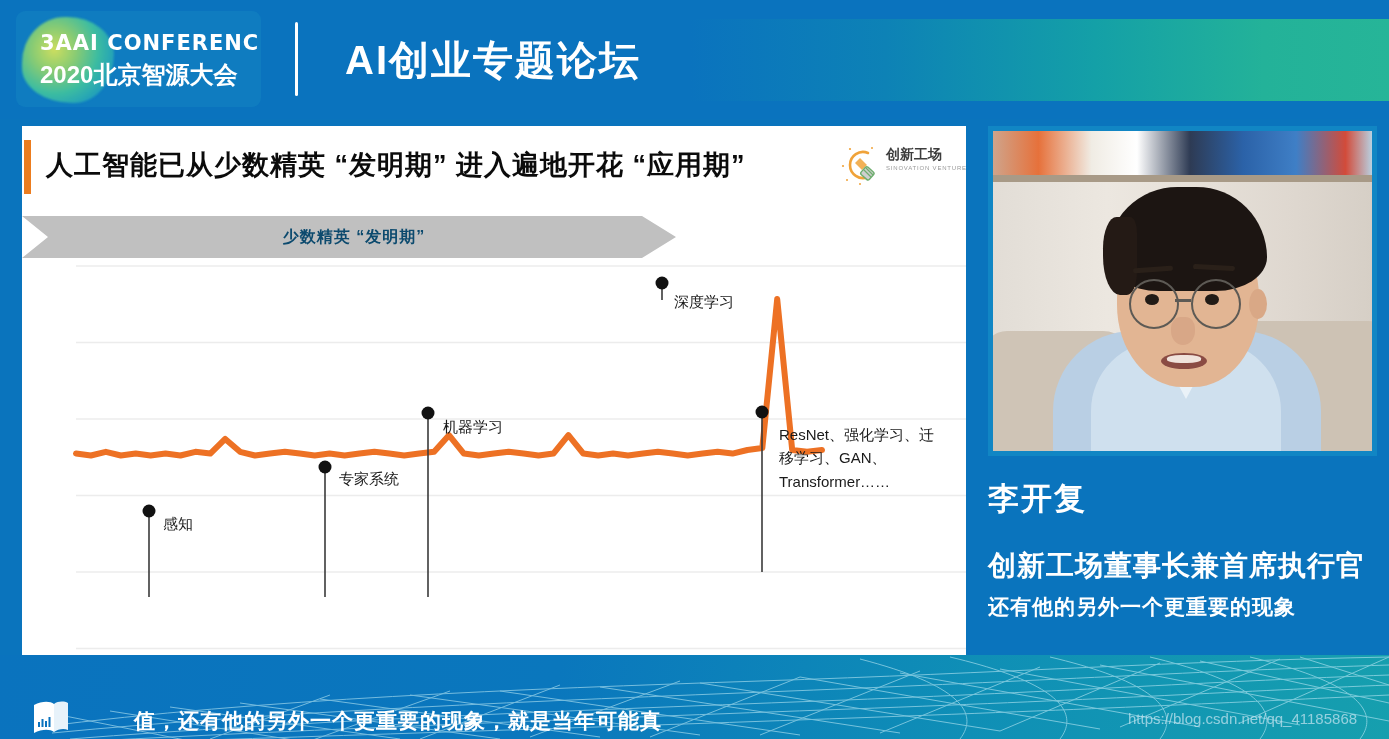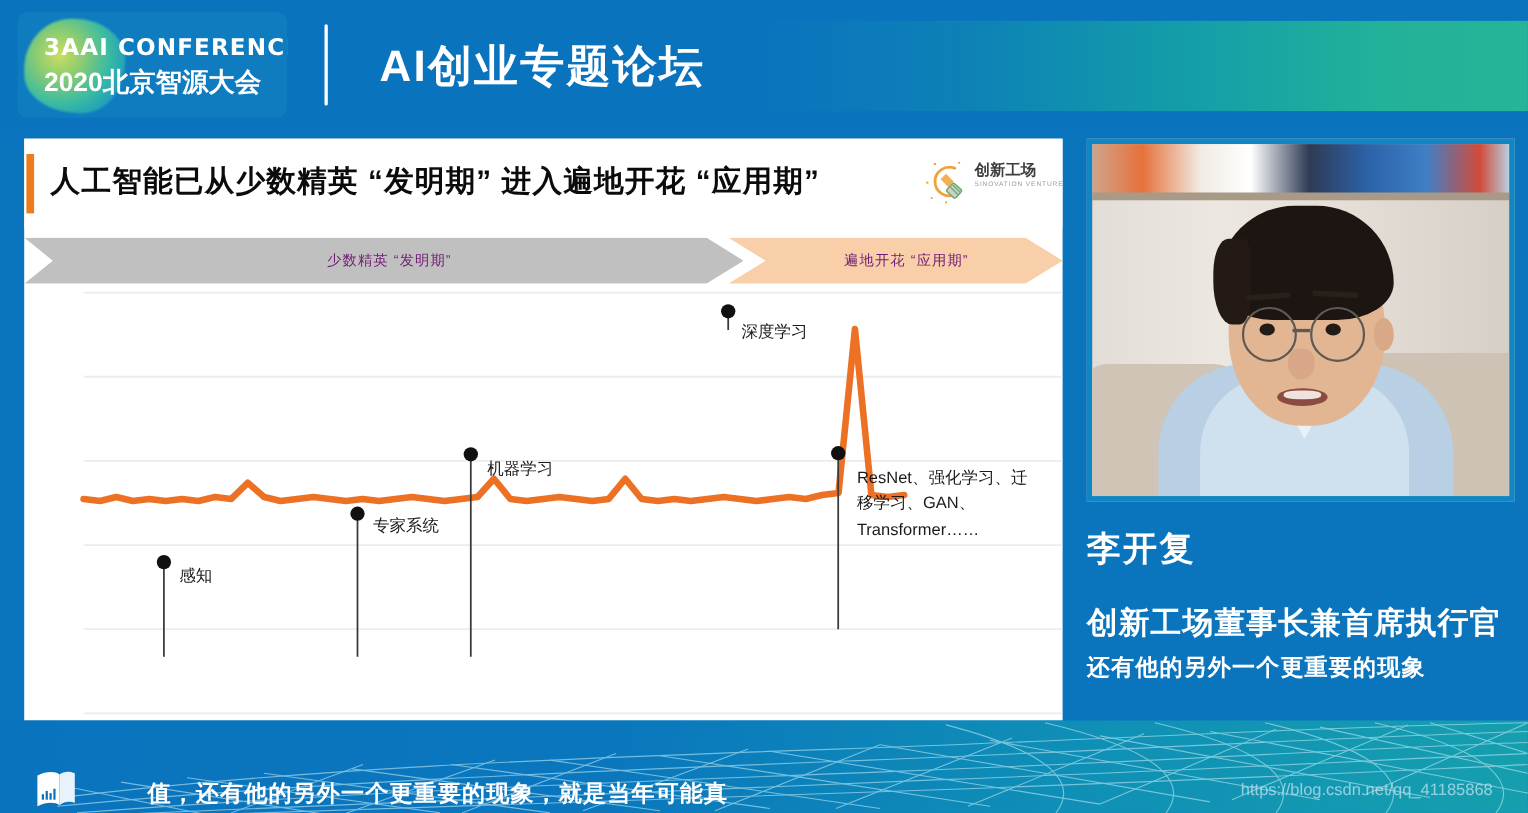--- a/index.html
+++ b/index.html
@@ -62,21 +62,21 @@
   .phase-left{
     position:absolute;left:0;top:0;width:654px;height:42px;background:#c0c0c0;
     clip-path:polygon(0 0, 620px 0, 654px 21px, 620px 42px, 0 42px, 26px 21px);
     display:flex;align-items:center;justify-content:center;
   }
   .phase-right{
     position:absolute;left:640px;top:0;width:304px;height:42px;background:#f8cfa8;
     clip-path:polygon(0 0, 270px 0, 304px 21px, 270px 42px, 0 42px, 34px 21px);
     display:flex;align-items:center;justify-content:center;
   }
-  .phase-label{font-size:13px;font-weight:400;color:#701a75;letter-spacing:1px;white-space:nowrap;}
+  .phase-label{font-size:16px;font-weight:700;color:#0c4a6e;letter-spacing:1px;white-space:nowrap;}
   .phase-left .phase-label{transform:translateX(5px);}
   .phase-right .phase-label{transform:translateX(10px);}
 
   
   .chart{position:absolute;left:0;top:138px;width:944px;height:391px;}
   .chart svg{display:block;}
   .ann{position:absolute;font-size:15px;color:#1a1a1a;line-height:1.55;white-space:pre;}
 
   
   .video{
@@ -164,23 +164,20 @@
           <circle cx="22" cy="40" r="1" fill="#f0a33a"></circle>
         </svg>
         <div class="sino-cn">创新工场</div>
         <div class="sino-en">SINOVATION VENTURES</div>
       </div>
     </div>
 
     <div class="phase-band">
       <div class="phase-left">
         <span class="phase-label">少数精英 “发明期”</span>
-      </div>
-      <div class="phase-right">
-        <span class="phase-label">遍地开花 “应用期”</span>
       </div>
     </div>
 
     <div class="chart">
       <svg id="chart-svg" width="944" height="391" viewBox="0 0 944 391">
         <g id="gridlines">
             <line x1="54" x2="944" y1="2" y2="2" stroke="#ececec" stroke-width="1.6"></line>
             <line x1="54" x2="944" y1="78.5" y2="78.5" stroke="#ececec" stroke-width="1.6"></line>
             <line x1="54" x2="944" y1="155" y2="155" stroke="#ececec" stroke-width="1.6"></line>
             <line x1="54" x2="944" y1="231.5" y2="231.5" stroke="#ececec" stroke-width="1.6"></line>

